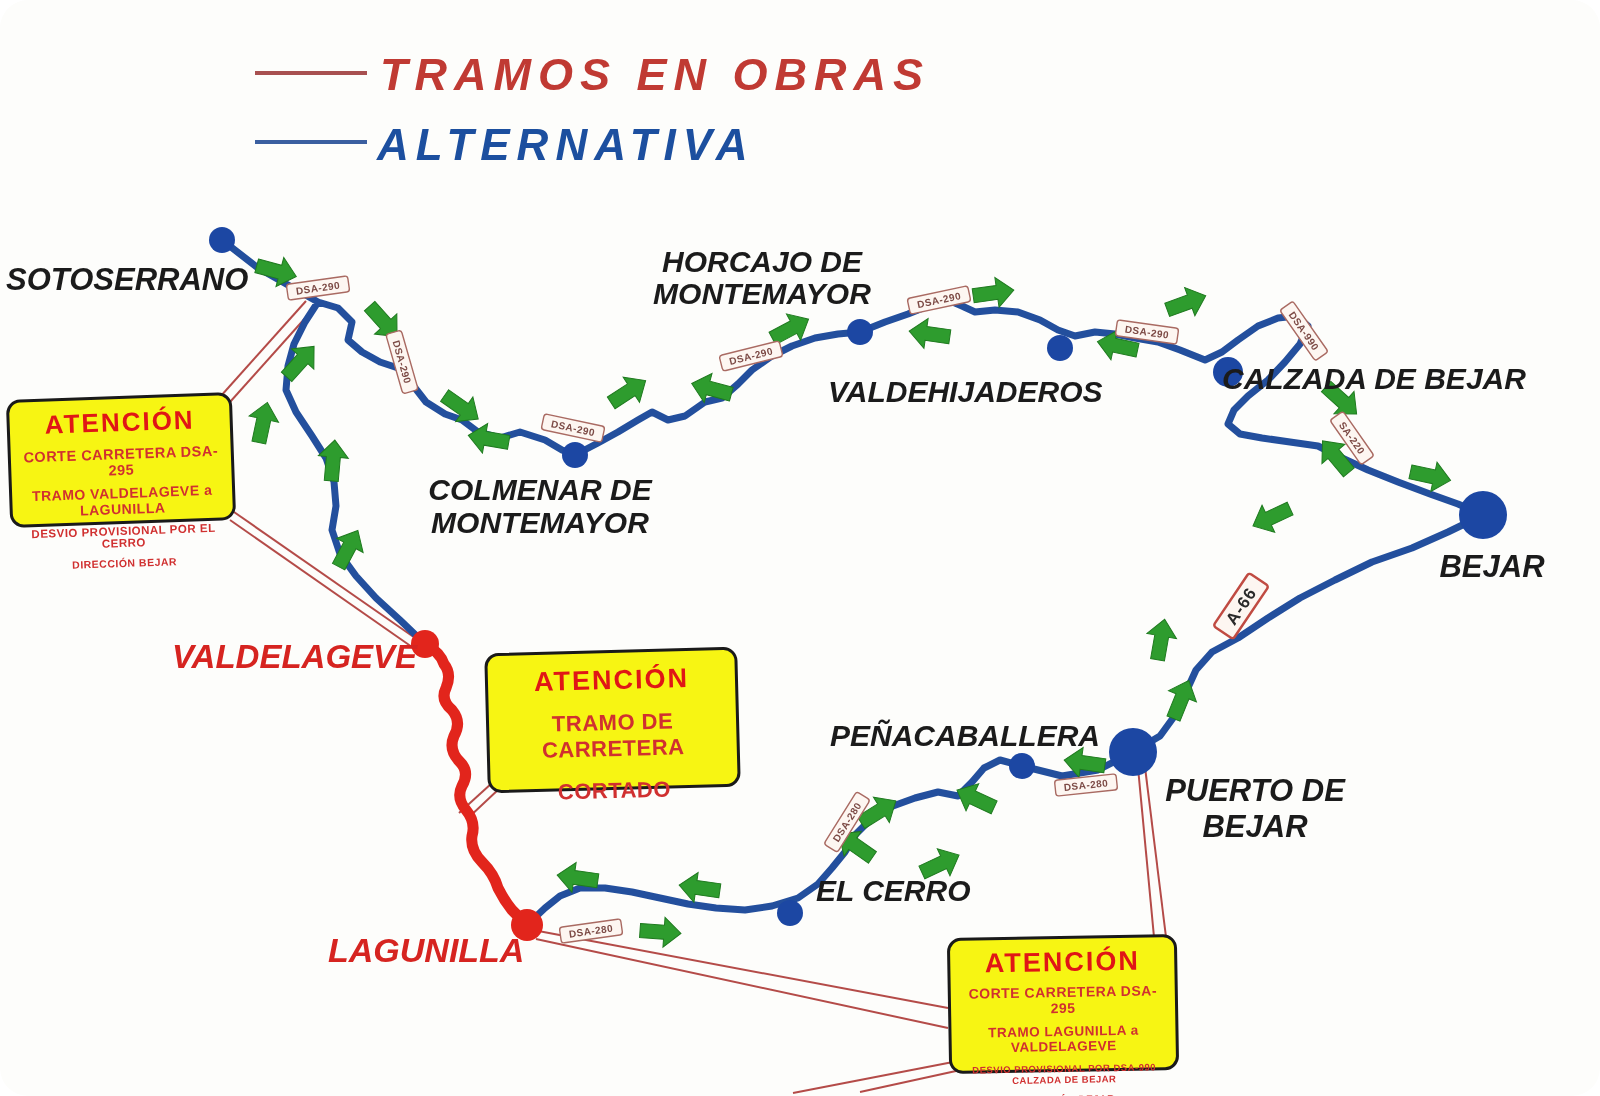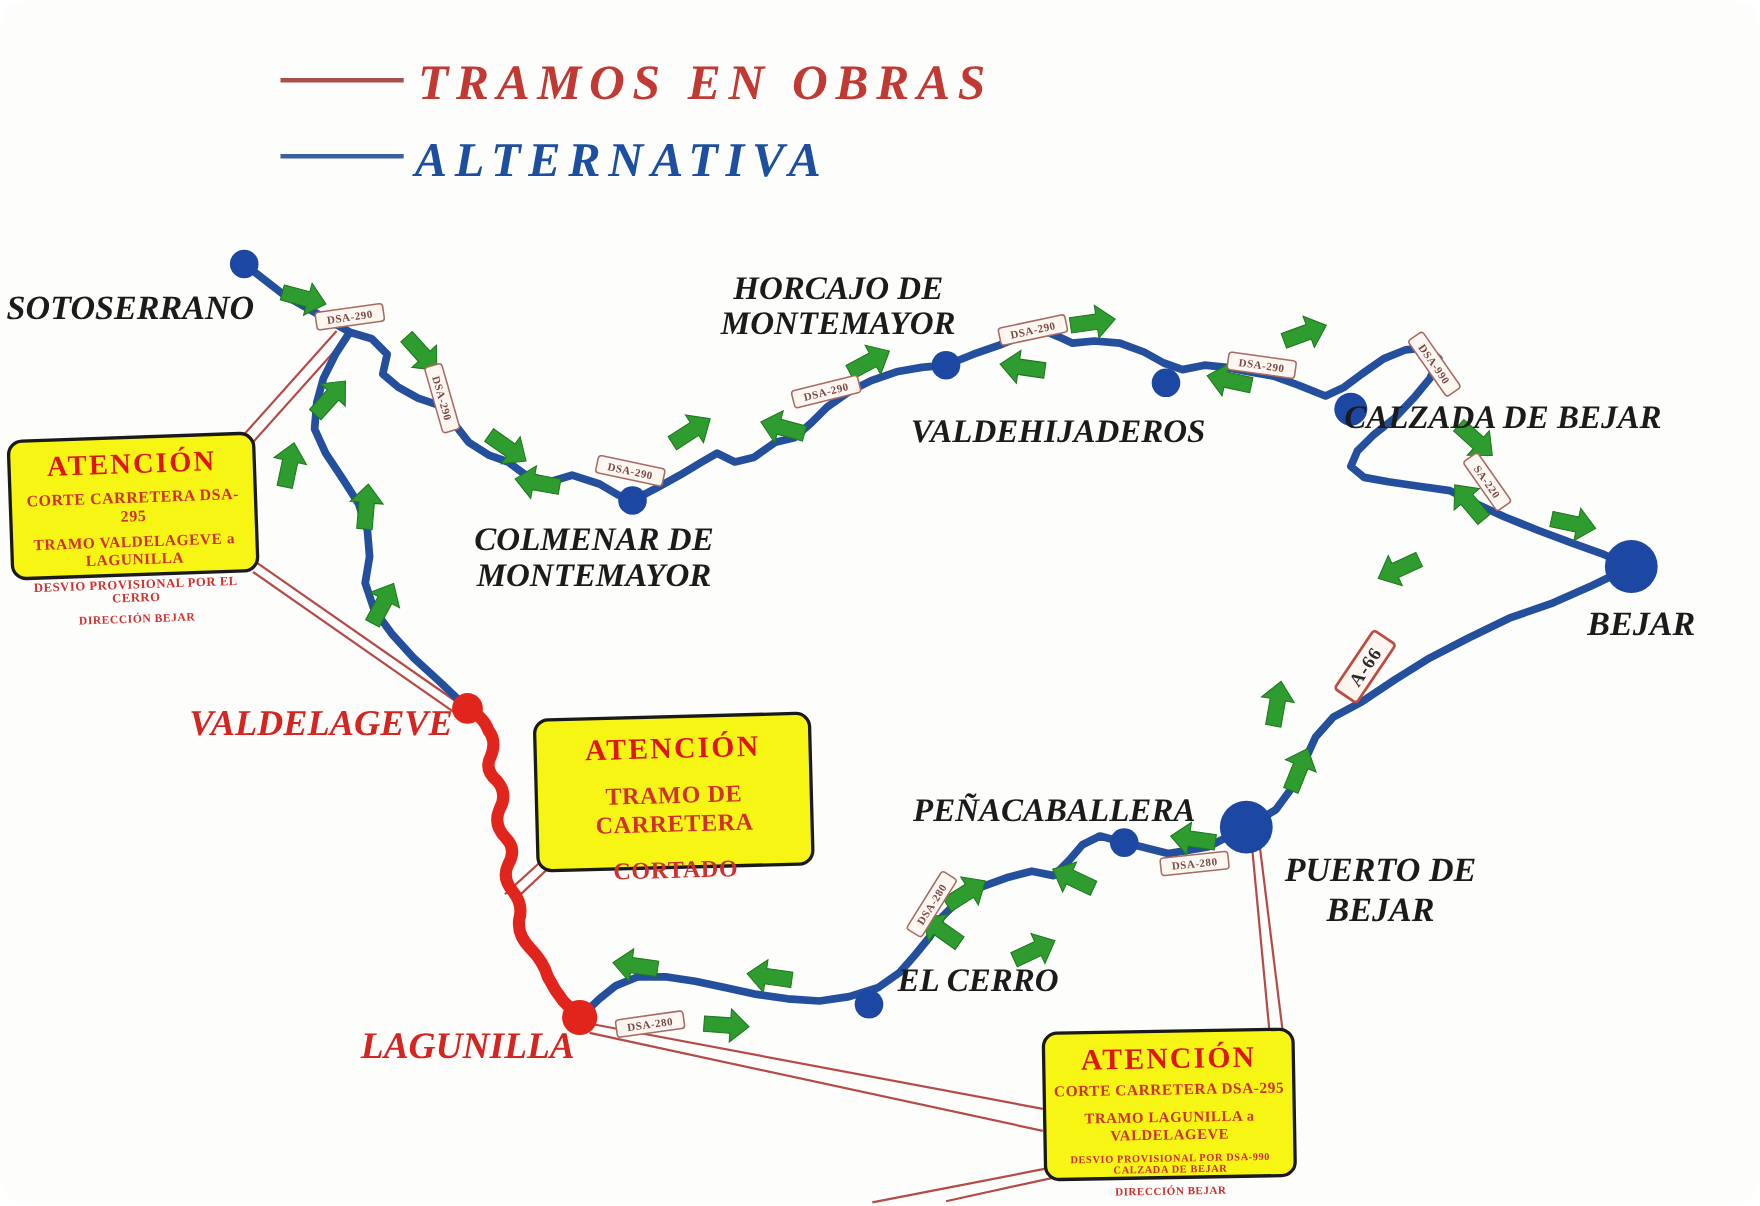--- a/index.html
+++ b/index.html
@@ -1,17 +1,17 @@
 <!DOCTYPE html>
 <html><head>
 <meta charset="utf-8">
 <style>
   html,body{margin:0;padding:0;background:#ffffff;}
   #stage{position:relative;width:1600px;height:1096px;background:#fdfdfb;overflow:hidden;
-         font-family:Liberation Serif, serif;border-radius:28px;}
+         font-family:Liberation Sans, sans-serif;border-radius:28px;}
   #map{position:absolute;inset:0;}
 
   
   .route-blue{fill:none;stroke:#234f9d;stroke-width:7;stroke-linejoin:round;stroke-linecap:round;}
   .route-red{fill:none;stroke:#e2251c;stroke-width:11;stroke-linejoin:round;stroke-linecap:round;}
   .callout{stroke:#b44b48;stroke-width:2;fill:none;}
 
   
   .legend-line-red{stroke:#a85050;stroke-width:4;}
   .legend-line-blue{stroke:#3b5fa0;stroke-width:4;}

